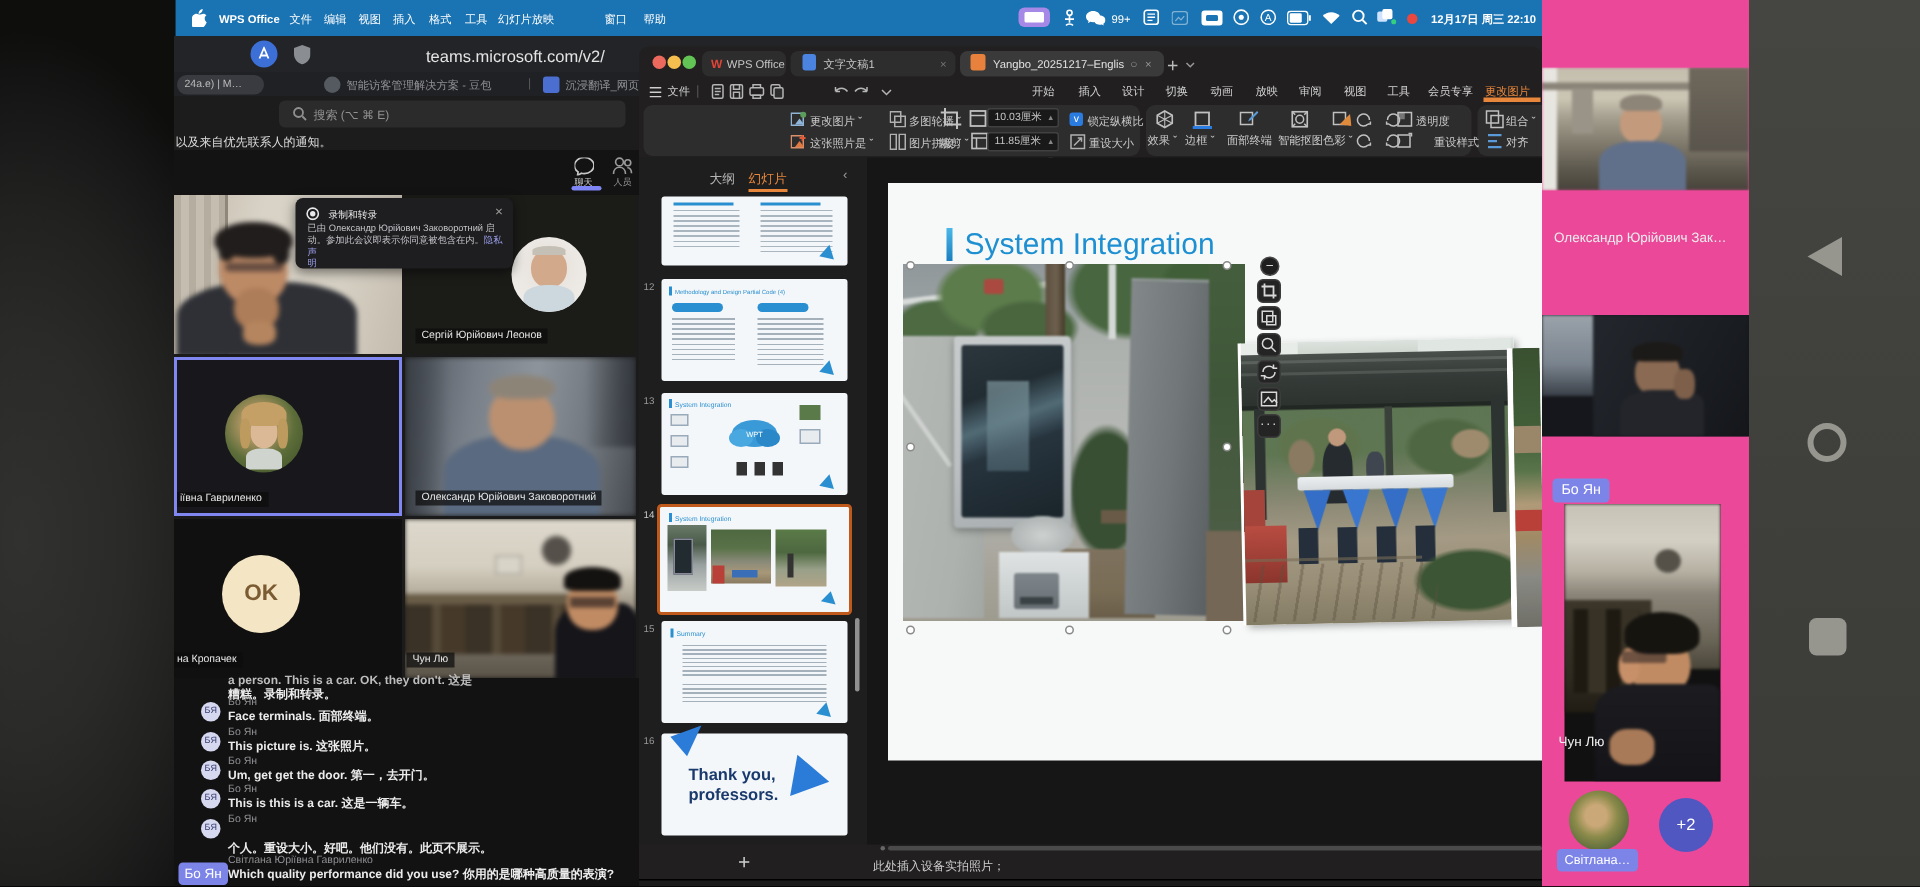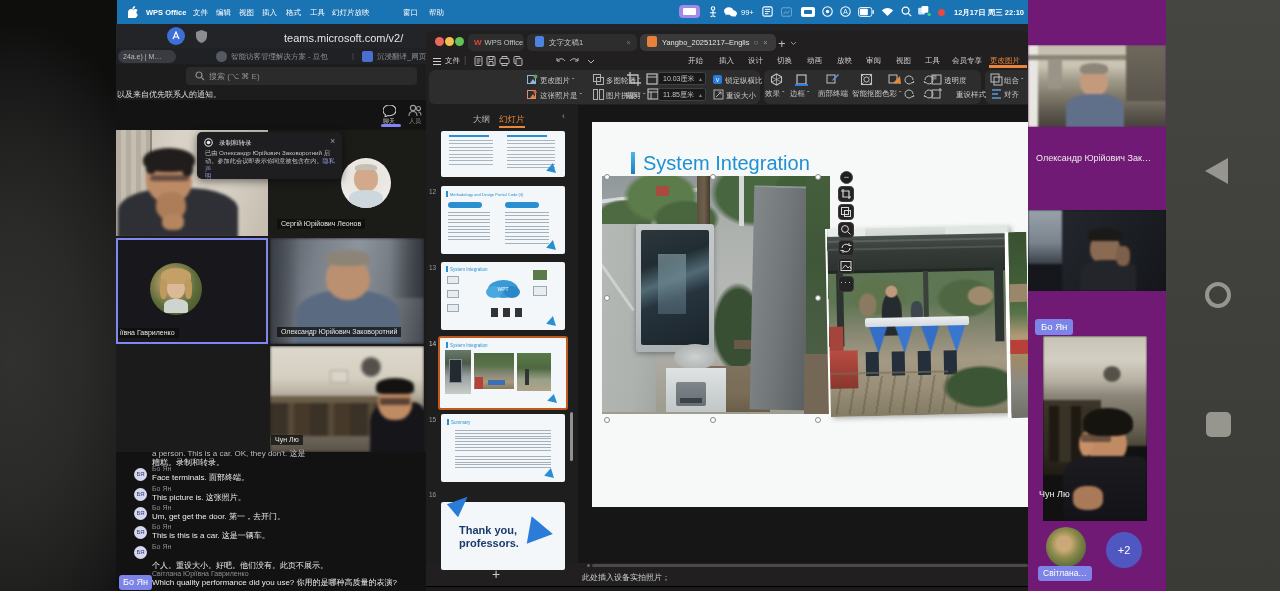--- a/index.html
+++ b/index.html
@@ -13,21 +13,21 @@
 #mbar .mi{position:absolute;top:8px;white-space:nowrap;font-size:7.5px;}
 #mbar .ic{position:absolute;top:5px;}
 
 #teams{left:116px;top:24px;width:912px;height:567px;background:#1b1b1b;}
 .trow{position:absolute;left:0;width:912px;}
 
 .vt{position:absolute;overflow:hidden;background:#191917;}
 .vlabel{position:absolute;background:rgba(12,12,12,.72);color:#e6e6e6;font-size:7px;padding:1px 4px 2px;white-space:nowrap;}
 
 .cname{position:absolute;color:#8f8f93;font-size:7px;white-space:nowrap;}
-.cmsg{position:absolute;color:#ececec;font-size:8px;white-space:nowrap;}
+.cmsg{position:absolute;color:#ececec;font-size:8px;white-space:nowrap;font-weight:bold;}
 .cava{position:absolute;width:13px;height:13px;border-radius:50%;background:#d6d8f0;color:#3a3e6e;font-size:6px;text-align:center;line-height:13px;}
 .badge{position:absolute;background:#7d84e8;color:#fff;border-radius:3px;white-space:nowrap;}
 
 #wps{left:426px;top:31px;width:602px;height:556px;background:#211f1f;border-radius:7px 7px 0 0;}
 .tl{position:absolute;top:6px;width:9px;height:9px;border-radius:50%;}
 .wtab{position:absolute;top:3px;height:17px;border-radius:5px;color:#c6c6c6;font-size:7.5px;line-height:17px;white-space:nowrap;overflow:hidden;}
 .rp{position:absolute;top:39px;height:34px;background:#2e2d2d;border-radius:6px;}
 .rtx{position:absolute;font-size:7.5px;color:#c9c9c9;white-space:nowrap;}
 .rmen{position:absolute;top:25px;font-size:7.5px;color:#d2d2d2;white-space:nowrap;}
 
@@ -186,20 +186,24 @@
 <div class="vt" style="left:154px;top:214px;width:154px;height:106px;">
  <div class="ab" style="left:0;top:0;width:154px;height:106px;filter:blur(1.8px);">
  <div class="ab" style="left:0;top:0;width:100%;height:100%;background:linear-gradient(100deg,#4e545c 0,#787f88 28%,#8d949b 52%,#70767d 78%,#45494f 100%);"></div>
  <div class="ab" style="left:0;top:0;width:30px;height:106px;background:linear-gradient(90deg,#3a3f46,rgba(58,63,70,0));"></div>
  <div class="ab" style="left:26px;top:52px;width:104px;height:54px;border-radius:45% 45% 0 0;background:#5a6a80;"></div>
  <div class="ab" style="left:56px;top:20px;width:44px;height:42px;border-radius:47% 53% 50% 50%;background:#bb9070;"></div>
  <div class="ab" style="left:56px;top:12px;width:44px;height:16px;border-radius:50% 50% 35% 35%;background:#8d8478;"></div>
  <div class="ab" style="left:120px;top:0;width:34px;height:60px;background:linear-gradient(90deg,rgba(40,44,48,0),#33373d);"></div>
  </div>
  <div class="vlabel" style="left:7px;top:89px;">Олександр Юрійович Заковоротний</div>
+</div>
+<div class="vt" style="left:0;top:322px;width:152px;height:106px;background:#101010;">
+ <div class="ab" style="left:32px;top:24px;width:52px;height:52px;border-radius:50%;background:#f4e5c4;color:#7b5c32;font-size:15px;font-weight:bold;text-align:center;line-height:52px;">OK</div>
+ <div class="vlabel" style="left:-2px;top:89px;">на Кропачек</div>
 </div>
 <div class="vt" style="left:154px;top:322px;width:154px;height:106px;">
  <div class="ab" style="left:0;top:0;width:154px;height:106px;filter:blur(1.4px);">
  <div class="ab" style="left:0;top:0;width:100%;height:100%;background:linear-gradient(180deg,#ddd8cc 0,#d5cfc1 30%,#b8b0a0 45%,#8a8274 60%,#5a5348 100%);"></div>
  <div class="ab" style="left:0;top:56px;width:110px;height:34px;background:repeating-linear-gradient(90deg,#3a3226 0 18px,#564a38 18px 24px,#46392a 24px 40px);"></div>
  <div class="ab" style="left:0;top:50px;width:110px;height:7px;background:#6a5d48;"></div>
  <div class="ab" style="left:88px;top:8px;width:26px;height:26px;background:radial-gradient(ellipse at 50% 50%,#55504a 0 45%,rgba(85,80,74,0) 60%);"></div>
  <div class="ab" style="left:60px;top:24px;width:18px;height:13px;background:#d8d4c8;border:1px solid #a8a498;"></div>
  <div class="ab" style="left:100px;top:56px;width:54px;height:50px;background:#15151a;border-radius:40% 20% 0 0;"></div>
  <div class="ab" style="left:108px;top:40px;width:34px;height:34px;border-radius:46%;background:#c08b63;"></div>
@@ -450,21 +454,21 @@
 </div>
 <span class="tnum" style="top:385px;">15</span>
 <div class="thumb" style="top:383px;height:68px;">
  <span class="ab" style="left:6px;top:5px;width:1.5px;height:6px;background:#2a8fd0;"></span>
  <span class="ab" style="left:10px;top:6px;font-size:4.5px;color:#2a8fd0;">Summary</span>
  <span class="ab" style="left:14px;top:16px;width:96px;height:22px;background:repeating-linear-gradient(180deg,#a4b0ba 0 1px,transparent 1px 2.8px);"></span>
  <span class="ab" style="left:14px;top:42px;width:96px;height:12px;background:repeating-linear-gradient(180deg,#a4b0ba 0 1px,transparent 1px 2.8px);"></span>
  <span class="btri" style="left:104px;top:54px;border-left:5px solid transparent;border-right:5px solid transparent;border-bottom:9px solid #2a8fd0;transform:rotate(12deg);"></span>
 </div>
 <span class="tnum" style="top:460px;">16</span>
-<div class="thumb" style="top:458px;height:68px;margin-top:13px;">
+<div class="thumb" style="top:458px;height:68px;">
  <span class="btri" style="left:8px;top:-2px;border-left:16px solid transparent;border-right:6px solid transparent;border-bottom:16px solid #2a7cd8;transform:rotate(160deg);"></span>
  <span class="ab" style="left:18px;top:22px;font-size:11px;font-weight:bold;color:#1a3a6e;line-height:13px;">Thank you,<br>professors.</span>
  <span class="btri" style="left:86px;top:18px;border-left:14px solid transparent;border-right:14px solid transparent;border-bottom:24px solid #2a7cd8;transform:rotate(100deg);"></span>
 </div>
 <span class="ab" style="left:144px;top:381px;width:3px;height:49px;background:#909090;border-radius:2px;"></span>
 <span class="ab" style="left:66px;top:535px;font-size:14px;color:#ccc;">+</span>
 
 <div class="ab" style="left:152px;top:74px;width:450px;height:458px;background:#161616;"></div>
 <div id="slide">
  <span class="ab" style="left:39px;top:30px;width:4px;height:22px;background:linear-gradient(180deg,#4ab8e8,#1a7ec0);"></span>
@@ -569,21 +573,21 @@
             <path d="M3.5 9.5l3-3.5 2.5 3 1.5-1.5 2 2" fill="none" stroke="#d8d8d8"></path>
           </svg></div>
  <div class="fbtn" style="left:246px;top:154px;text-align:center;color:#d8d8d8;font-size:9px;line-height:11px;letter-spacing:1px;">···</div>
 </div>
 
 <span class="ab" style="left:161px;top:533px;width:3px;height:3px;border-radius:50%;background:#666;"></span>
 <span class="ab" style="left:166px;top:533px;width:436px;height:3px;background:#4a4a4a;border-radius:2px;"></span>
 <span class="ab" style="left:156px;top:541px;font-size:8px;color:#cfcfcf;">此处插入设备实拍照片；</span>
 <span class="ab" style="left:0;top:555px;width:602px;height:1px;background:#000;"></span>
 </div>
-<div id="film" class="ab" style="left:1028px;top:0;width:138px;height:591px;background:#701a75;overflow:hidden;">
+<div id="film" class="ab" style="left:1028px;top:0;width:138px;height:591px;background:#ec4899;overflow:hidden;">
  <div class="ab" style="left:0;top:45px;width:138px;height:82px;overflow:hidden;">
   <div class="ab" style="left:0;top:0;width:138px;height:82px;filter:blur(1.2px);">
   <div class="ab" style="left:0;top:0;width:100%;height:100%;background:linear-gradient(180deg,#c3bead 0,#cbc5b4 25%,#a29c8c 42%,#837d6f 60%,#5e594e 82%,#46423a 100%);"></div>
   <div class="ab" style="left:0;top:0;width:10px;height:82px;background:#e8e6e0;"></div>
   <div class="ab" style="left:0;top:10px;width:100%;height:5px;background:#8a8478;"></div>
   <div class="ab" style="left:98px;top:0;width:40px;height:56px;background:linear-gradient(180deg,#6e685c 0,#59544c 100%);"></div>
   <div class="ab" style="left:20px;top:14px;width:14px;height:30px;background:#9a9488;"></div>
   <div class="ab" style="left:52px;top:24px;width:28px;height:27px;border-radius:47%;background:#c49a7c;"></div>
   <div class="ab" style="left:52px;top:18px;width:28px;height:11px;border-radius:50% 50% 25% 25%;background:#8d8578;"></div>
   <div class="ab" style="left:38px;top:49px;width:58px;height:33px;border-radius:42% 42% 0 0;background:#61708a;"></div>

